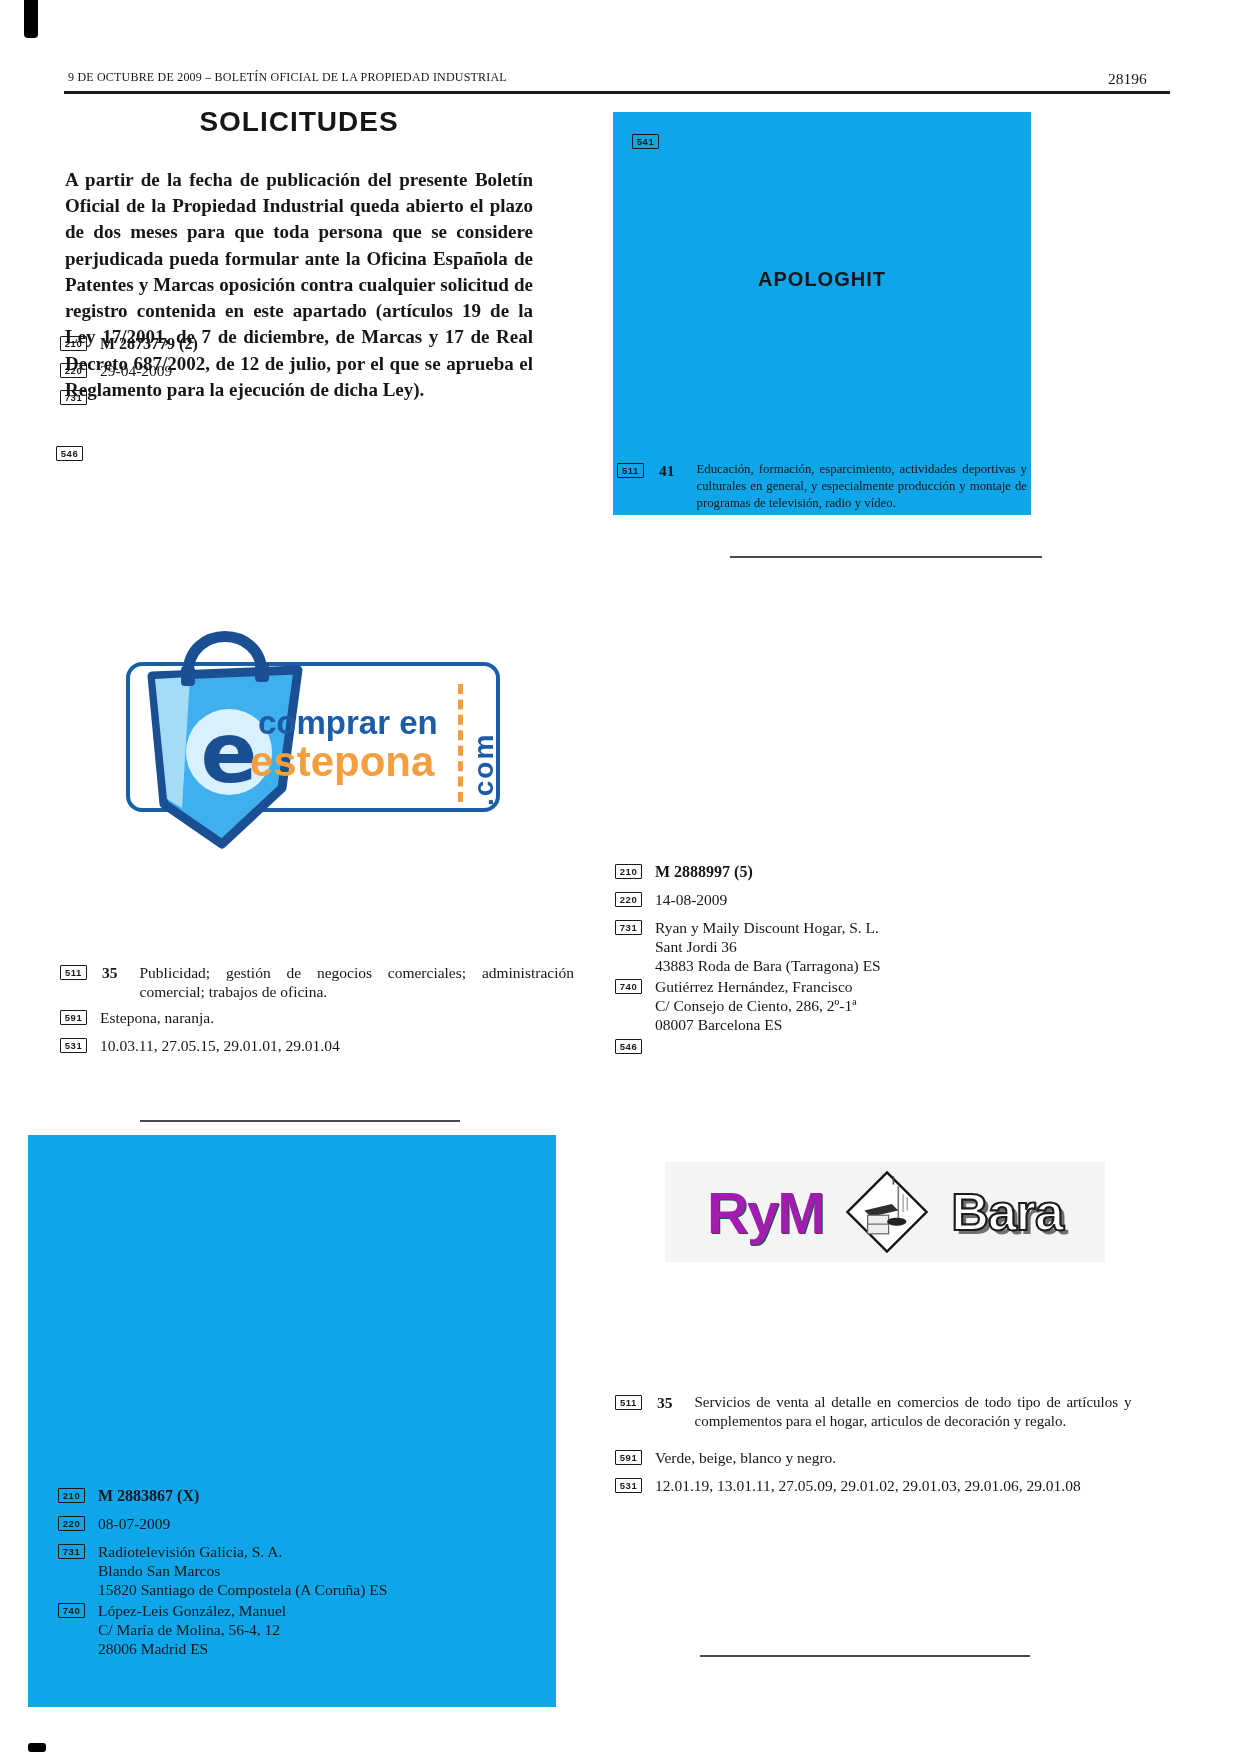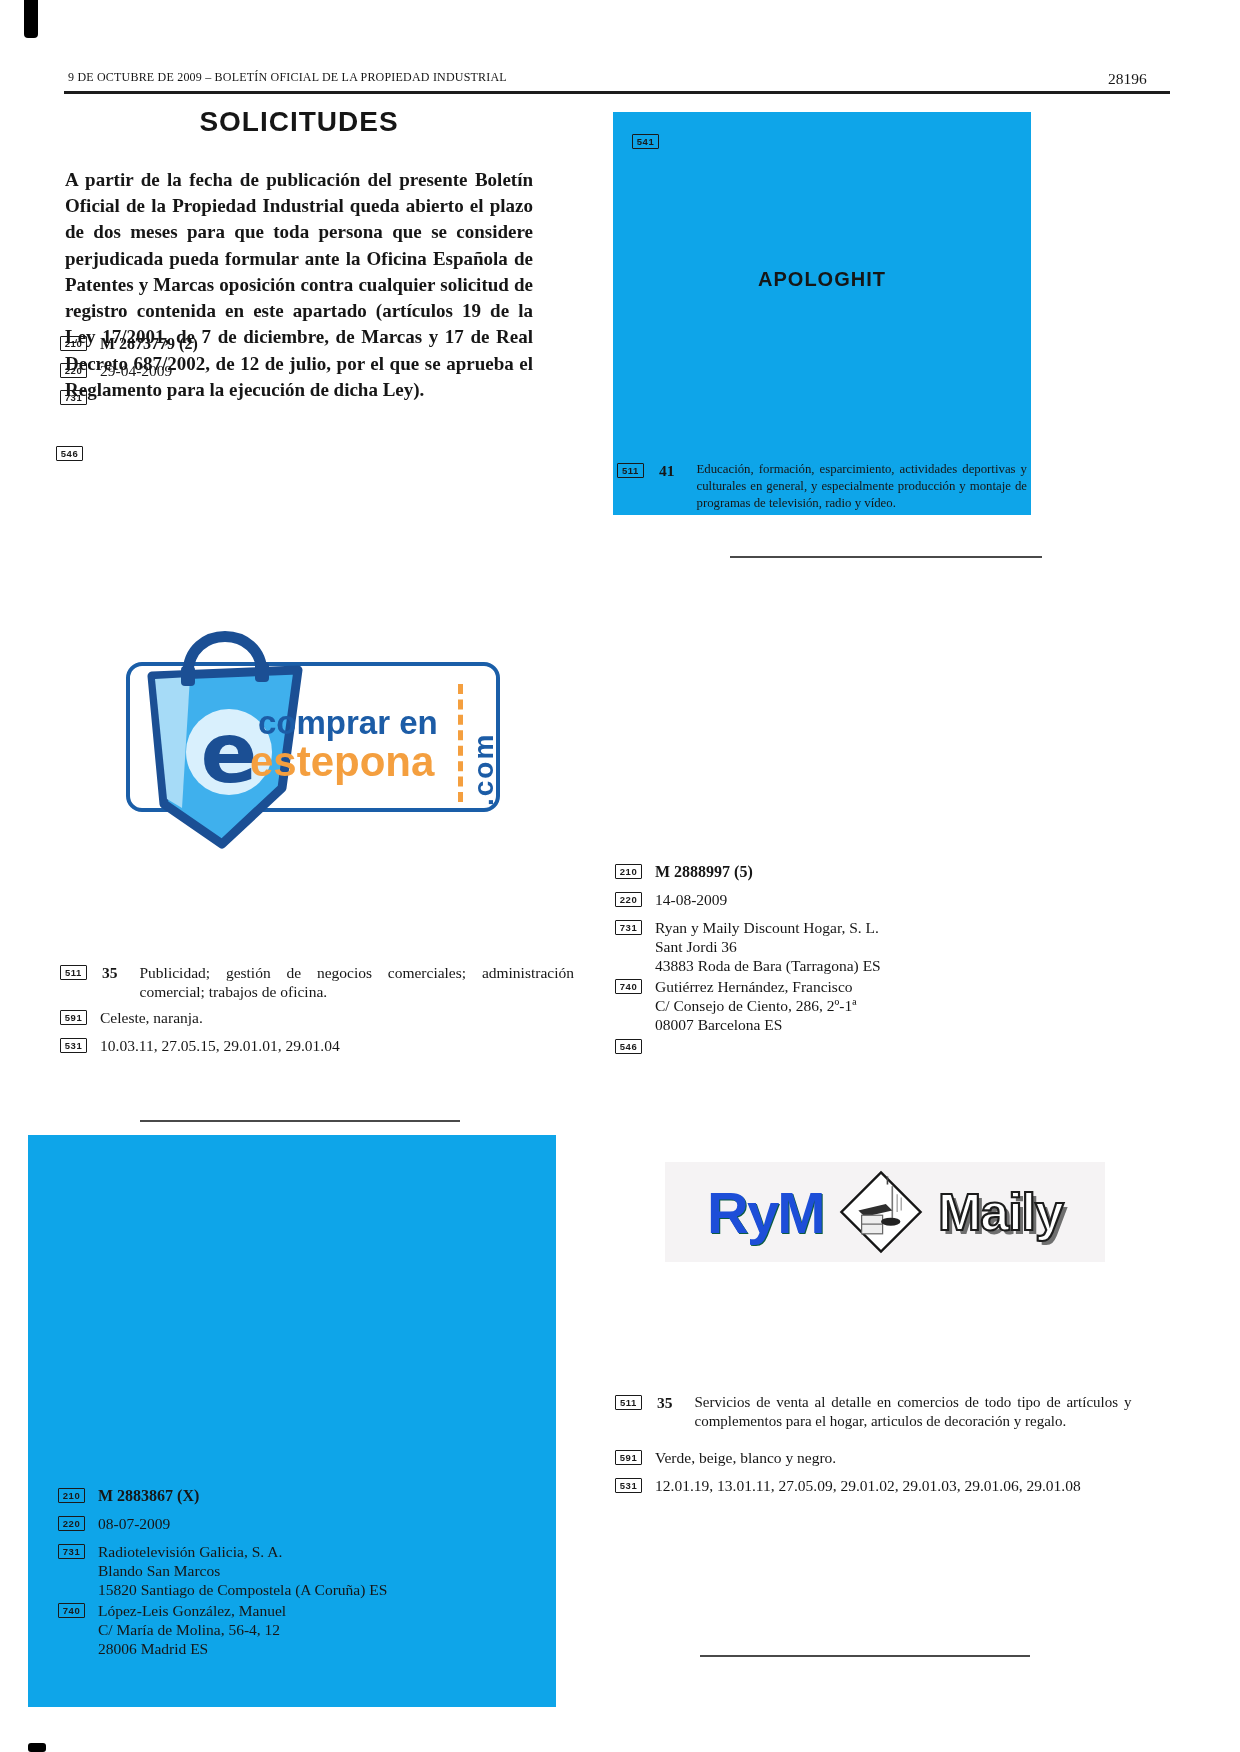--- a/index.html
+++ b/index.html
@@ -33,21 +33,21 @@
   .lg-dash{border-left:5px dashed #F49F3F;}
   .lg-com{font-family:"Liberation Sans",sans-serif;font-weight:bold;font-size:28px;color:#1C5CA6;
           writing-mode:vertical-rl;transform:rotate(180deg);letter-spacing:2px;}
   
   .brand{font-family:"Liberation Sans",sans-serif;font-weight:bold;font-size:20px;
          letter-spacing:1px;text-align:center;}
   
   .rym-strip{background:#F5F3F4;display:flex;align-items:center;justify-content:space-between;
              padding:0 42px;box-sizing:border-box;}
   .rym-green{font-family:"Liberation Sans",sans-serif;font-weight:bold;font-size:58px;
-             color:#1d4ed8;letter-spacing:-2px;text-shadow:1px 1px 0 #0d5c41;}
+             color:#a21caf;letter-spacing:-2px;text-shadow:1px 1px 0 #0d5c41;}
   .rym-hogar{font-family:"Liberation Sans",sans-serif;font-weight:bold;font-size:52px;color:#ffffff;
              -webkit-text-stroke:2.2px #1c1c1c;letter-spacing:-1px;
              text-shadow:4px 4px 0 #6f6f6f;}
   .artifact{background:#000;}
 </style>
 </head>
 <body>
 
 <div class="page">
 
@@ -93,21 +93,21 @@
     <div class="abs lg-com" style="left:356px;top:88px;height:126px;">.com</div>
   </div>
 
   <div class="abs row" style="left:60px;top:963px;width:514px;">
     <span class="tag">511</span>
     <span class="ccode">35</span>
     <div class="ctext" style="width:437px;">Publicidad; gestión de negocios comerciales; administración comercial; trabajos de oficina.</div>
   </div>
   <div class="abs row" style="left:60px;top:1008px;">
     <span class="tag">591</span>
-    <span>Celeste, naranja.</span>
+    <span>Estepona, naranja.</span>
   </div>
   <div class="abs row" style="left:60px;top:1036px;">
     <span class="tag">531</span>
     <span>10.03.11, 27.05.15, 29.01.01, 29.01.04</span>
   </div>
 
   <div class="abs sep" style="left:140px;top:1120px;width:320px;"></div>
 
   <div class="abs hl" style="left:613px;top:112px;width:418px;height:403px;">
     <span class="tag abs" style="left:19px;top:20px;">541</span>
@@ -155,21 +155,21 @@
       <polygon points="52,3 101,52 52,101 3,52" fill="#ffffff" stroke="#161616" stroke-width="3"></polygon>
       <line x1="66" y1="20" x2="66" y2="60" stroke="#777" stroke-width="2"></line>
       <line x1="60" y1="8" x2="60" y2="18" stroke="#444" stroke-width="2"></line>
       <polygon points="24,50 58,42 66,50 32,58" fill="#2e2e2e"></polygon>
       <rect x="28" y="56" width="26" height="23" fill="#eeeeee" stroke="#666" stroke-width="1.5"></rect>
       <line x1="28" y1="67" x2="54" y2="67" stroke="#666" stroke-width="1.5"></line>
       <ellipse cx="64" cy="64" rx="12" ry="5" fill="#222"></ellipse>
       <line x1="72" y1="30" x2="72" y2="52" stroke="#999" stroke-width="1.5"></line>
       <line x1="77" y1="34" x2="77" y2="50" stroke="#999" stroke-width="1.5"></line>
     </svg>
-    <span class="rym-hogar">Maily</span>
+    <span class="rym-hogar">Bara</span>
   </div>
 
   <div class="abs row" style="left:615px;top:1393px;width:520px;">
     <span class="tag">511</span>
     <span class="ccode">35</span>
     <div class="ctext" style="width:437px;font-size:15px;">Servicios de venta al detalle en comercios de todo tipo de artículos y complementos para el hogar, articulos de decoración y regalo.</div>
   </div>
   <div class="abs row" style="left:615px;top:1448px;">
     <span class="tag">591</span>
     <span>Verde, beige, blanco y negro.</span>

